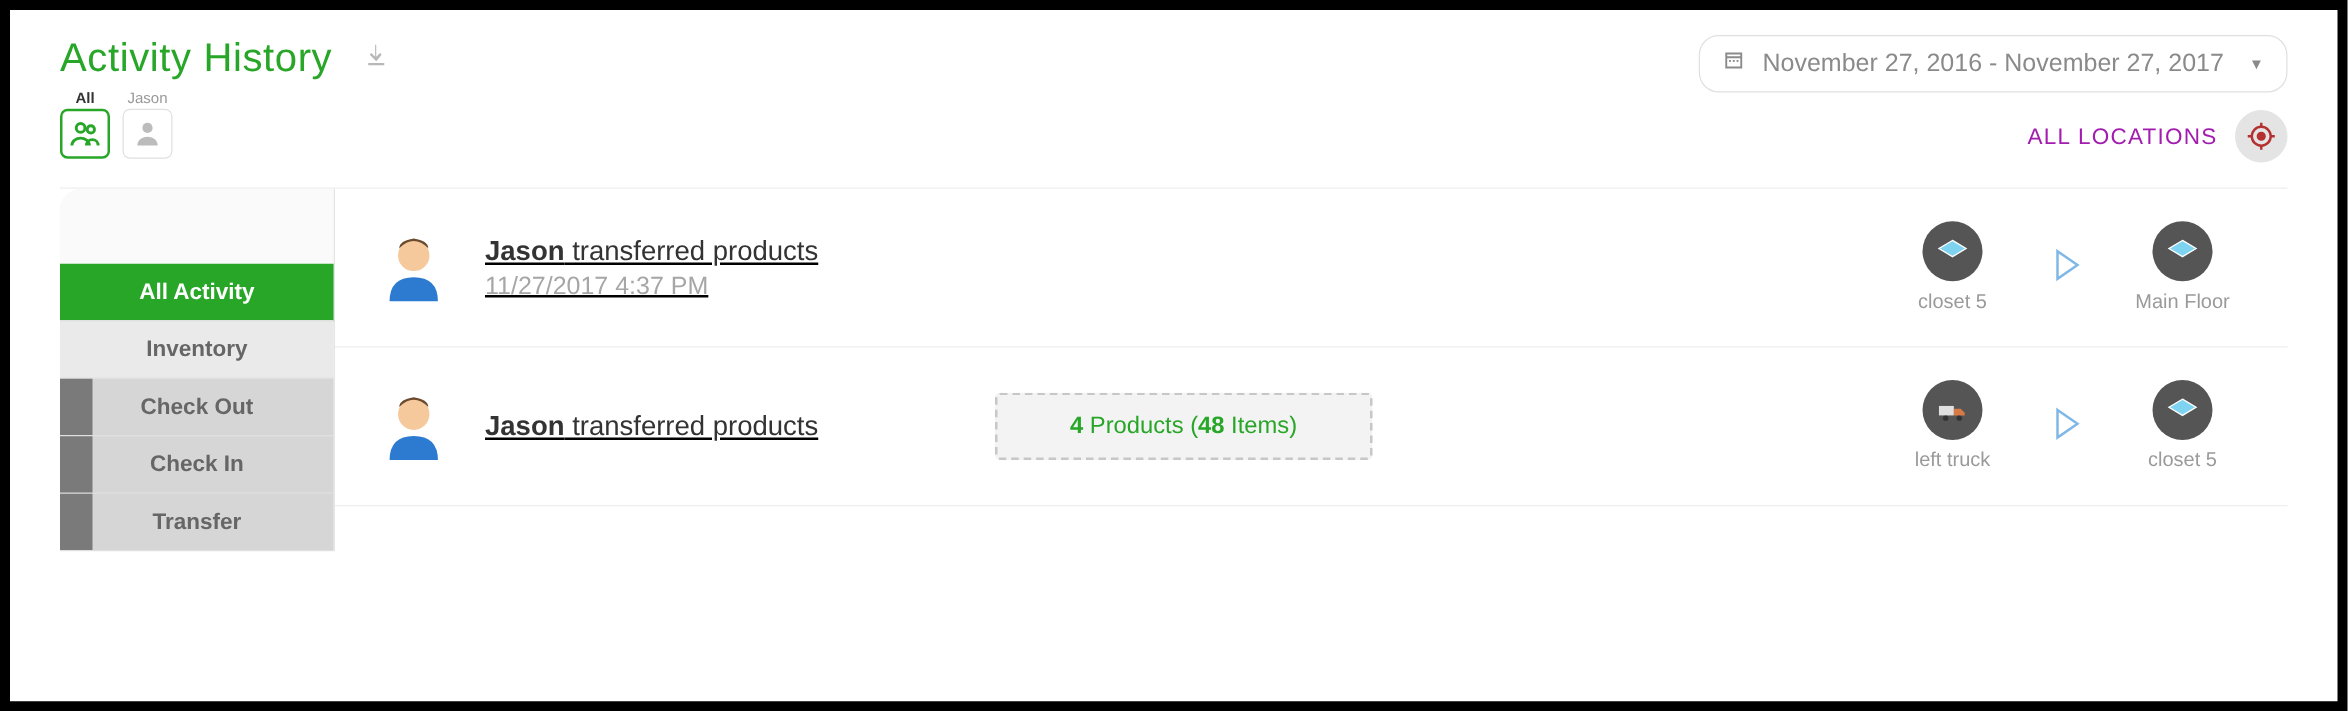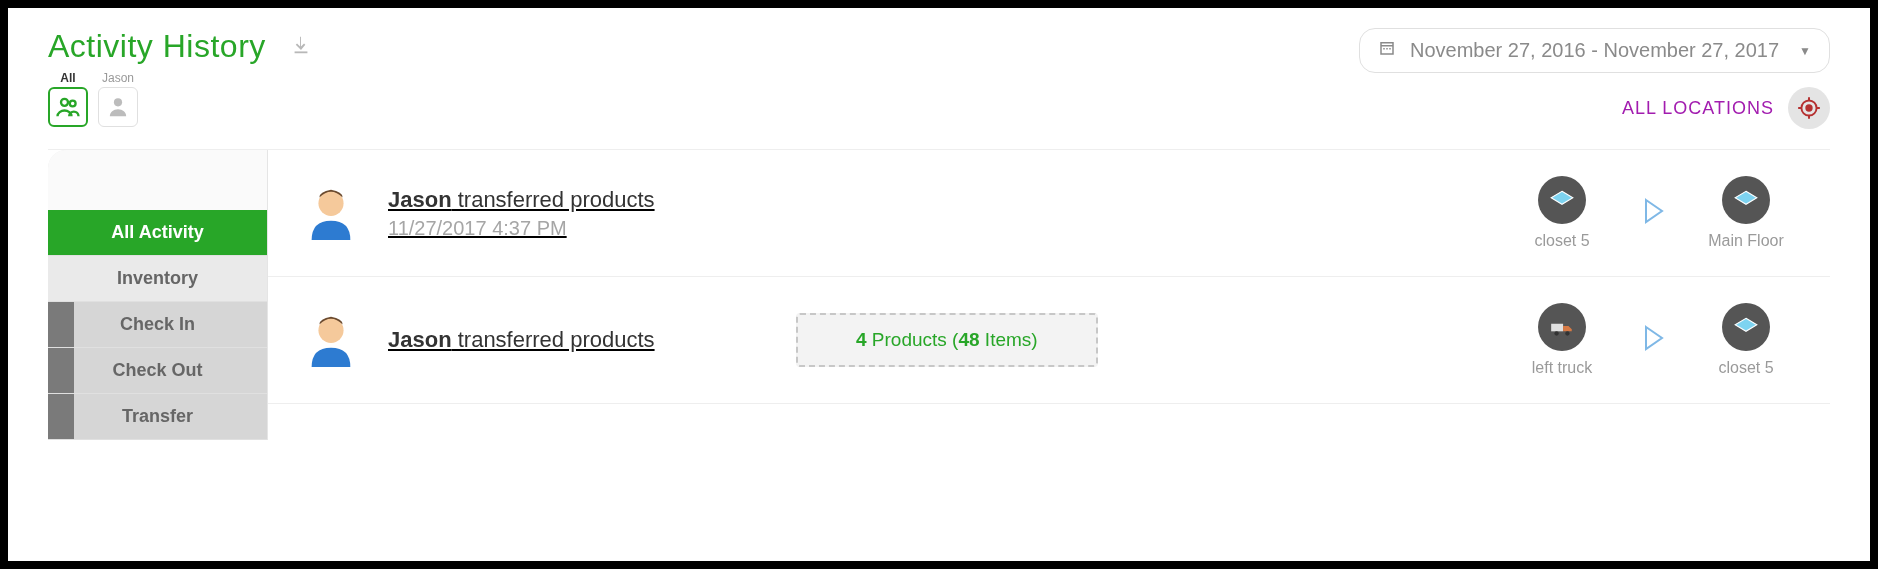--- a/index.html
+++ b/index.html
@@ -125,22 +125,22 @@
         </div>
       </div>
     </div>
   </div>
 
   <div class="content">
     <div class="sidebar">
       <div class="sidebar-pad"></div>
       <div class="side-item active">All Activity</div>
       <div class="side-item lvl1">Inventory</div>
+      <div class="side-item lvl2">Check Out</div>
       <div class="side-item lvl2">Check In</div>
-      <div class="side-item lvl2">Check Out</div>
       <div class="side-item lvl2">Transfer</div>
     </div>
 
     <div class="activity-list">
 
       <div class="activity-row">
         <div class="avatar">
           <svg viewBox="0 0 60 60">
               <circle cx="30" cy="20" r="13" fill="#f5c99b"></circle>
               <path d="M18 14 Q30 2 42 14 Q42 8 30 6 Q18 8 18 14" fill="#6b4a2e"></path>

